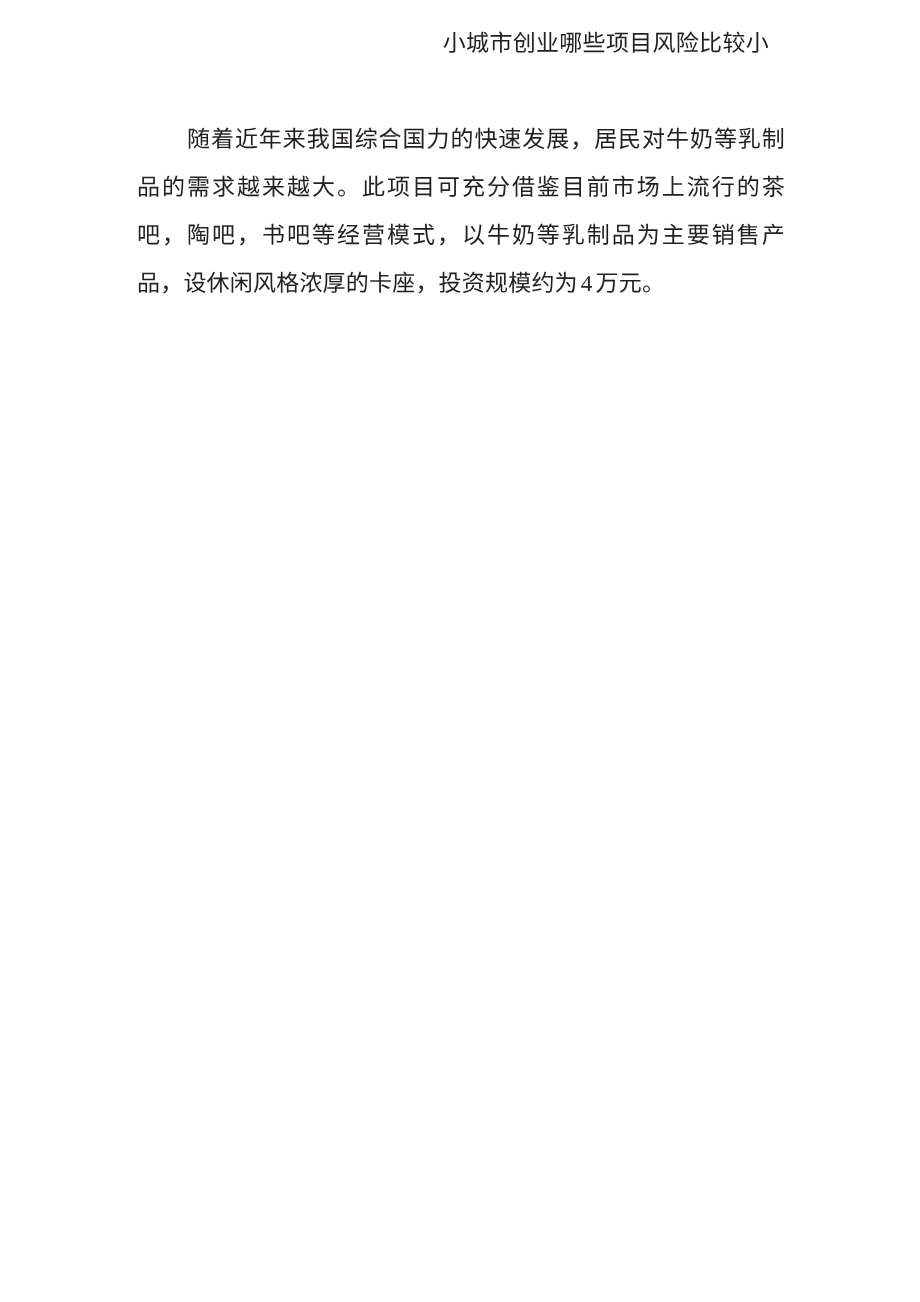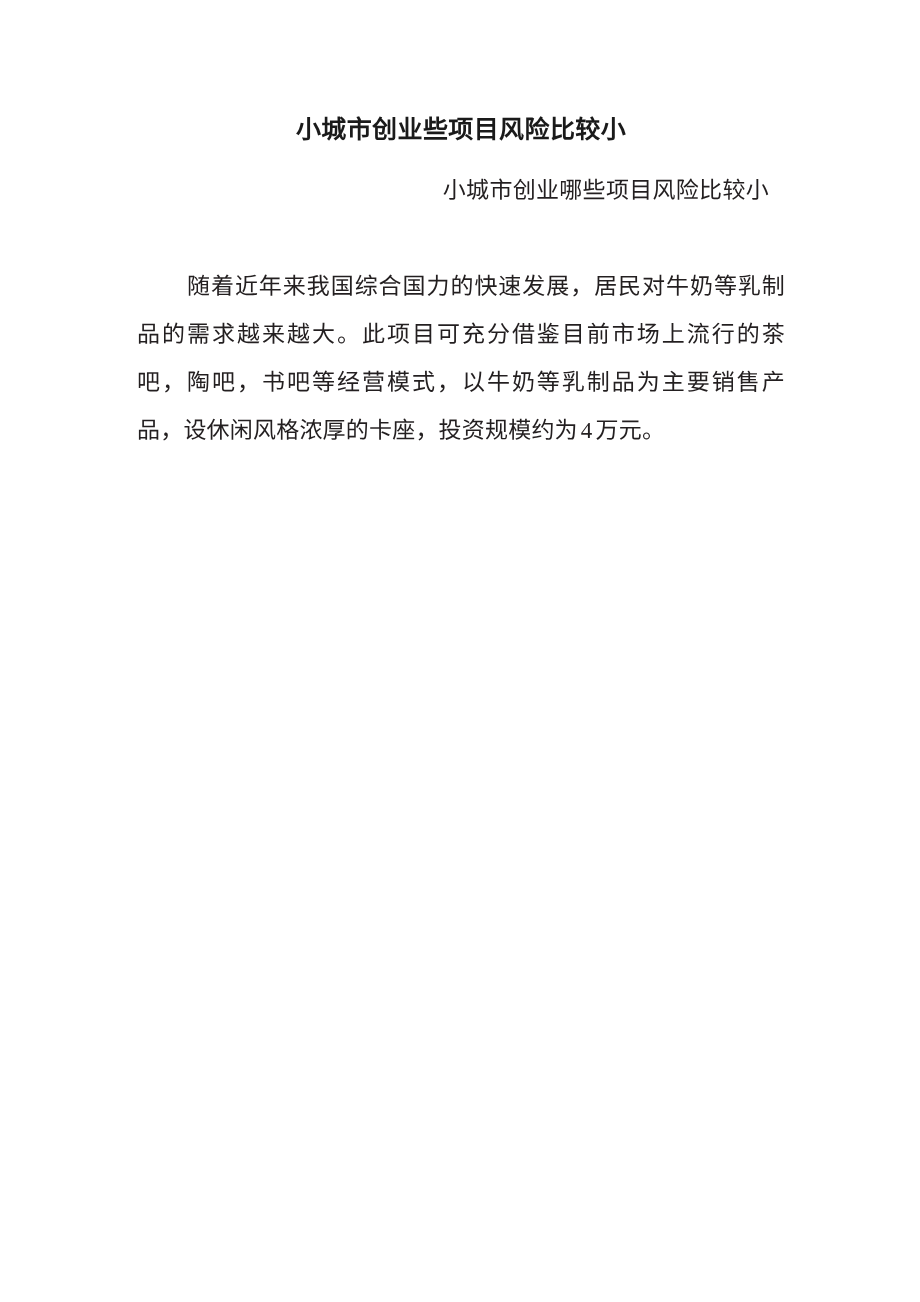--- a/index.html
+++ b/index.html
@@ -86,21 +86,20 @@
     font-family: "Liberation Serif", "DejaVu Serif", serif;
     padding: 0 3px;
   }
 </style>
 </head>
 <body>
 
 <div class="page">
   <div class="content">
 
-    <h1 class="doc-title">小城市创业些项目风险比较小</h1>
 
     <div class="doc-subtitle">小城市创业哪些项目风险比较小</div>
 
     <div class="body-block">
         <p class="para">随着近年来我国综合国力的快速发展，居民对牛奶等乳制品的需求越来越大。此项目可充分借鉴目前市场上流行的茶吧，陶吧，书吧等经营模式，以牛奶等乳制品为主要销售产品，设休闲风格浓厚的卡座，投资规模约为<span class="num">4</span>万元。</p>
       </div>
 
   </div>
 </div>
 

